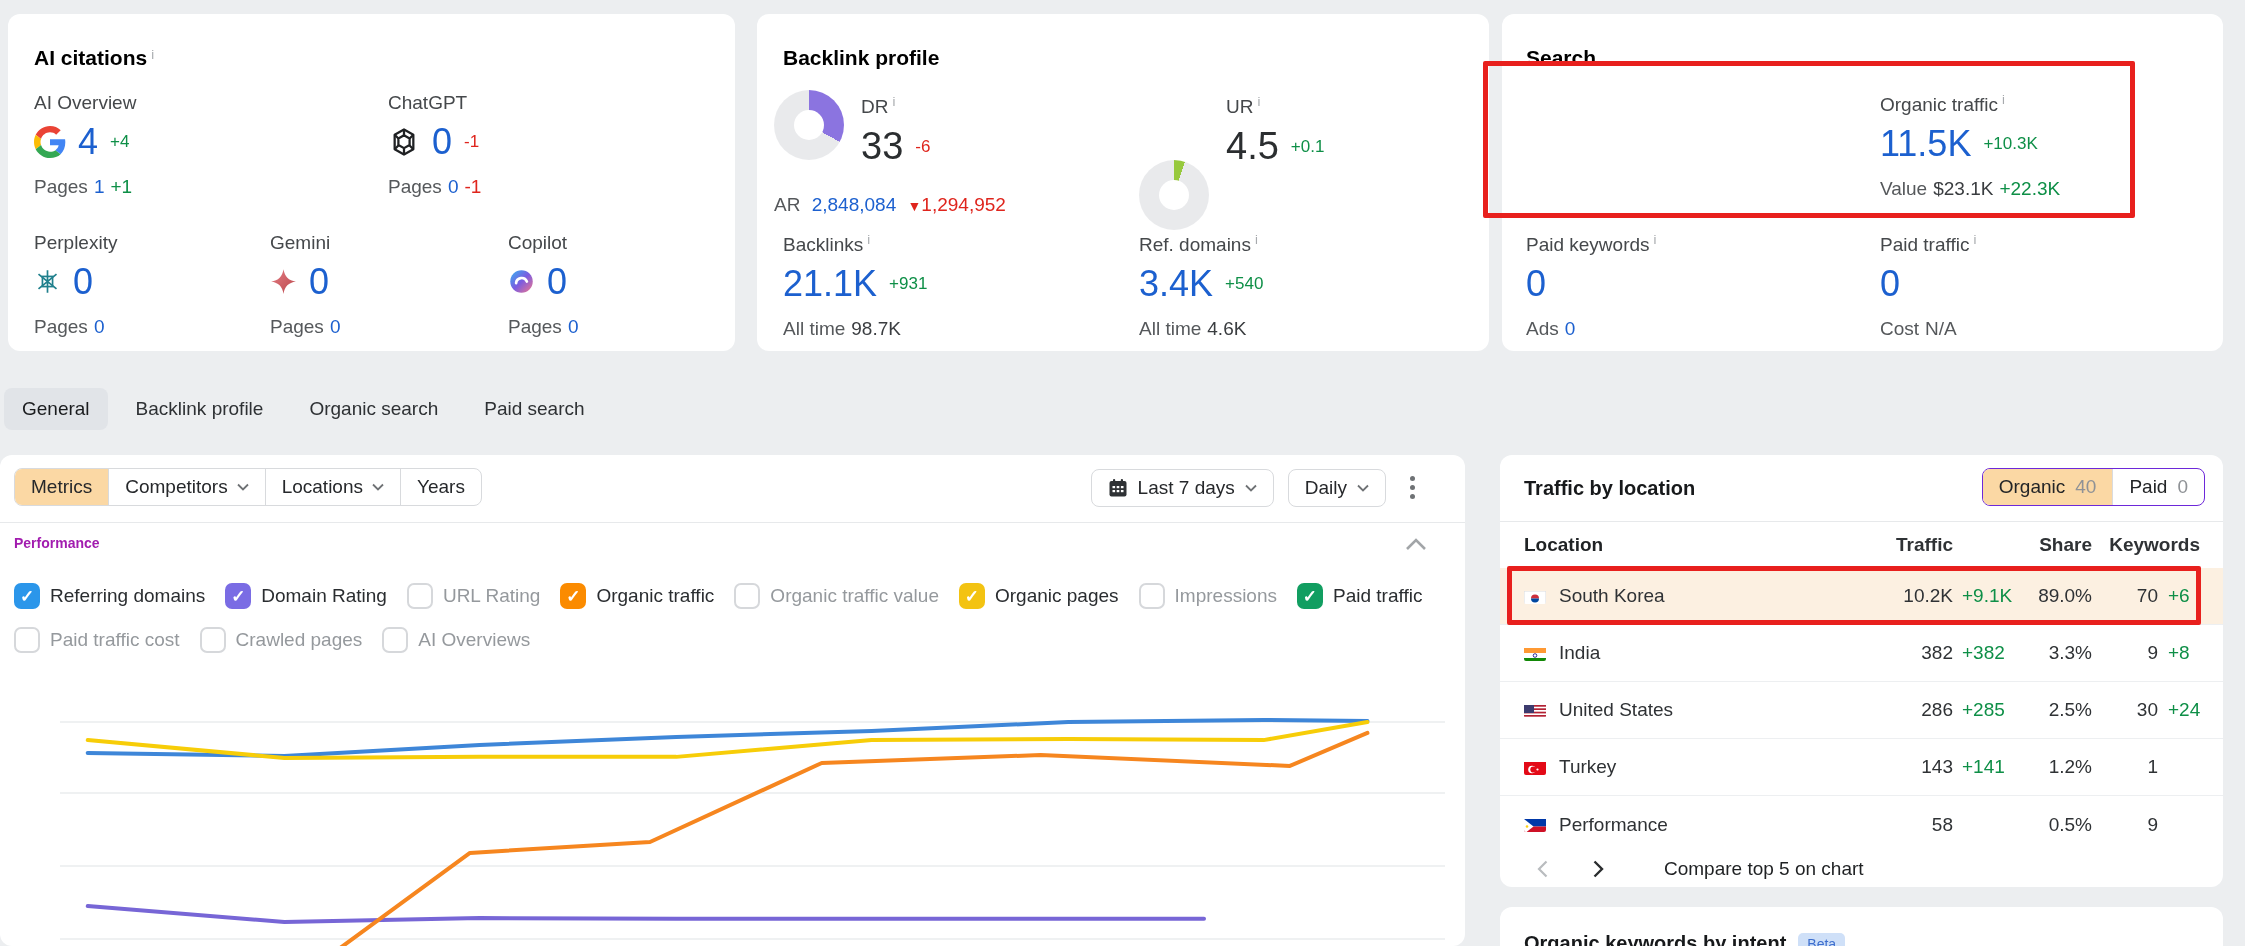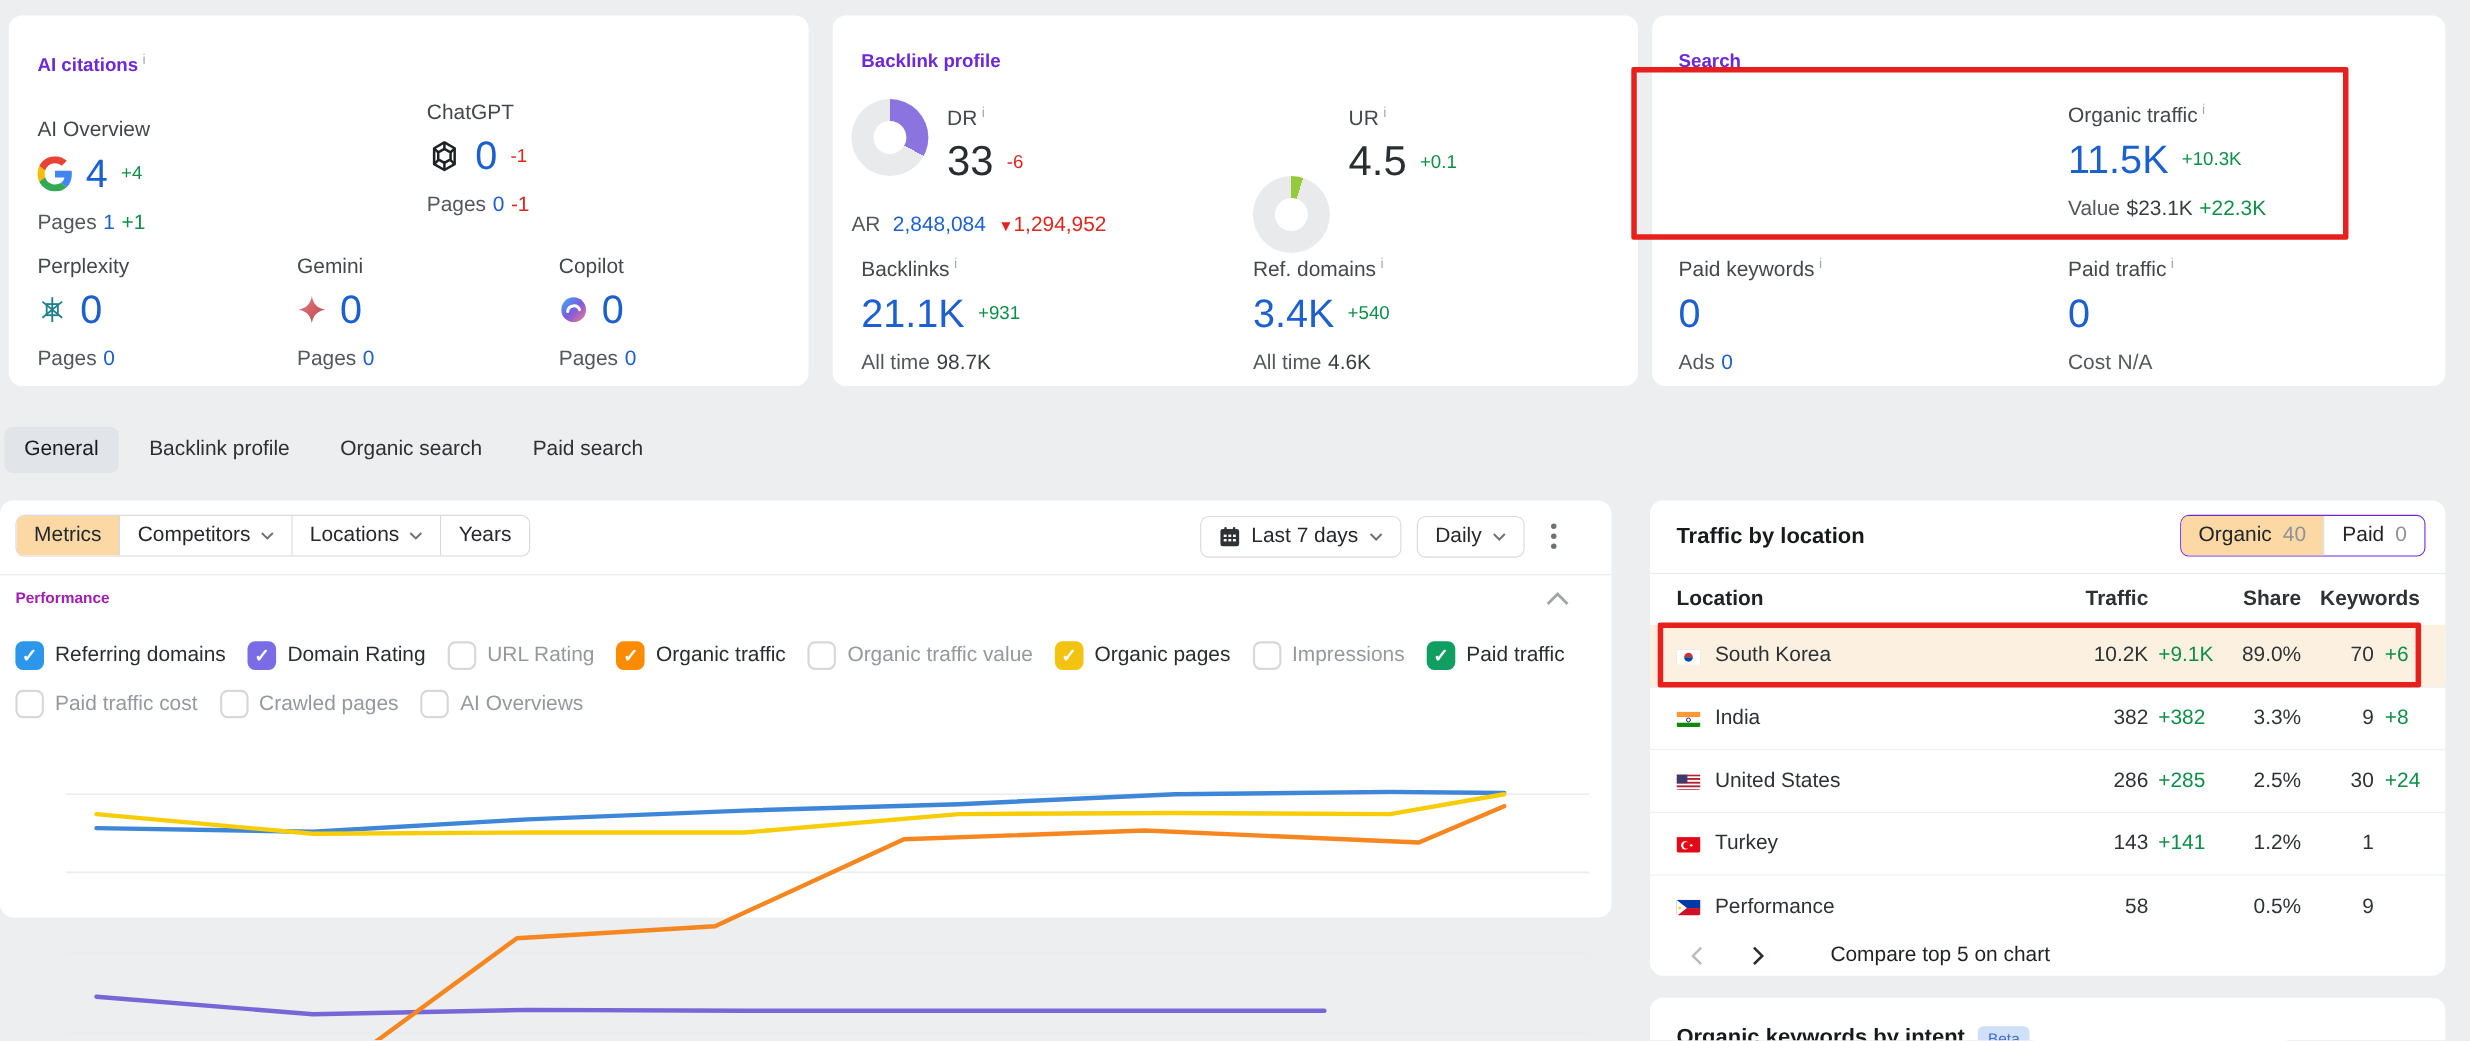--- a/index.html
+++ b/index.html
@@ -1,42 +1,42 @@
 <!DOCTYPE html>
 <html><head>
 <meta charset="utf-8">
 <style>
   * { margin:0; padding:0; box-sizing:border-box; }
   body { background:#eceef0; font-family:"Liberation Sans", sans-serif; }
   .screen { position:relative; width:2245px; height:946px; background:#eceef0; overflow:hidden; }
   .card { position:absolute; background:#fff; border-radius:12px; }
   .blk { position:absolute; }
 
-  .card-title { font-size:17px; font-weight:700; color:#6d28d9; }
+  .card-title { font-size:21px; font-weight:700; color:#000000; }
   .metric-label { font-size:19px; color:#45484b; white-space:nowrap; }
   .info-i { font-size:13px; color:#a7aaad; vertical-align:super; margin-left:4px; }
   .value-row { display:flex; align-items:center; gap:12px; margin-top:8px; }
   .big { font-size:36px; color:#1c60cf; line-height:1.1; }
   .big.dark { color:#2b2e30; }
   .delta { font-size:17px; }
   .green { color:#0e8f47; } .red { color:#df251d; }
   .blue { color:#1c60cf; } .dark { color:#3a3d40; } .gray { color:#9ca0a3; }
   .subline { font-size:19px; color:#55585b; margin-top:14px; white-space:nowrap; }
   .subline .sp { margin-left:6px; }
 
   .donut { width:70px; height:70px; border-radius:50%; position:relative; background:#e9eaec; }
   .donut::after { content:""; position:absolute; inset:20px; background:#fff; border-radius:50%; }
 
   
   .tabs { position:absolute; left:4px; top:388px; display:flex; gap:10px; height:42px; align-items:center; }
   .tab { font-size:19px; color:#2e3134; padding:0 18px; height:42px; line-height:42px; border-radius:8px; cursor:pointer; white-space:nowrap; }
   .tab.active { background:#e1e4e8; color:#1a1c1e; }
 
   
-  .left-panel { left:0; top:455px; width:1465px; height:379px; border-radius:12px; }
+  .left-panel { left:0; top:455px; width:1465px; height:491px; border-radius:12px; }
   .traffic-card { left:1500px; top:455px; width:723px; height:432px; }
   .intent-card { left:1500px; top:907px; width:723px; height:80px; }
 
   .seg-group { display:inline-flex; border:1px solid #d8dadd; border-radius:8px; overflow:hidden; height:38px; background:#fff; }
   .seg { display:flex; align-items:center; gap:9px; padding:0 16px; font-size:19px; color:#26282b; border-right:1px solid #d8dadd; cursor:pointer; white-space:nowrap; }
   .seg:last-child { border-right:none; }
   .seg.active { background:#fbd8a4; }
 
   .btn { display:inline-flex; align-items:center; gap:10px; border:1px solid #d8dadd; border-radius:8px; height:38px; padding:0 16px; background:#fff; font-size:19px; color:#26282b; cursor:pointer; white-space:nowrap; }
   .kebab { display:inline-flex; flex-direction:column; gap:4px; padding:8px 10px; cursor:pointer; }
@@ -75,21 +75,21 @@
 </head>
 <body>
 
 <div class="screen">
 
   <div class="card" style="left:8px; top:14px; width:727px; height:337px;">
     <div class="blk" style="left:26px; top:32px;">
       <span class="card-title">AI citations</span><span class="info-i">i</span>
     </div>
 
-    <div class="blk" style="left:26px; top:94px;">
+    <div class="blk" style="left:26px; top:78px;">
       <div class="metric-label">AI Overview</div>
       <div class="value-row">
         <span style="display:inline-flex;">
           <svg width="32" height="32" viewBox="0 0 48 48">
               <path fill="#EA4335" d="M24 9.5c3.54 0 6.71 1.22 9.21 3.6l6.85-6.85C35.9 2.38 30.47 0 24 0 14.62 0 6.51 5.38 2.56 13.22l7.98 6.19C12.43 13.72 17.74 9.5 24 9.5z"></path>
               <path fill="#4285F4" d="M46.98 24.55c0-1.57-.15-3.09-.38-4.55H24v9.02h12.94c-.58 2.96-2.26 5.48-4.78 7.18l7.73 6c4.51-4.18 7.09-10.36 7.09-17.65z"></path>
               <path fill="#FBBC05" d="M10.53 28.59c-.48-1.45-.76-2.99-.76-4.59s.27-3.14.76-4.59l-7.98-6.19C.92 16.46 0 20.12 0 24c0 3.88.92 7.54 2.56 10.78l7.97-6.19z"></path>
               <path fill="#34A853" d="M24 48c6.48 0 11.93-2.13 15.89-5.81l-7.73-6c-2.15 1.45-4.92 2.3-8.16 2.3-6.26 0-11.57-4.22-13.47-9.91l-7.98 6.19C6.51 42.62 14.62 48 24 48z"></path>
             </svg>
         </span>

